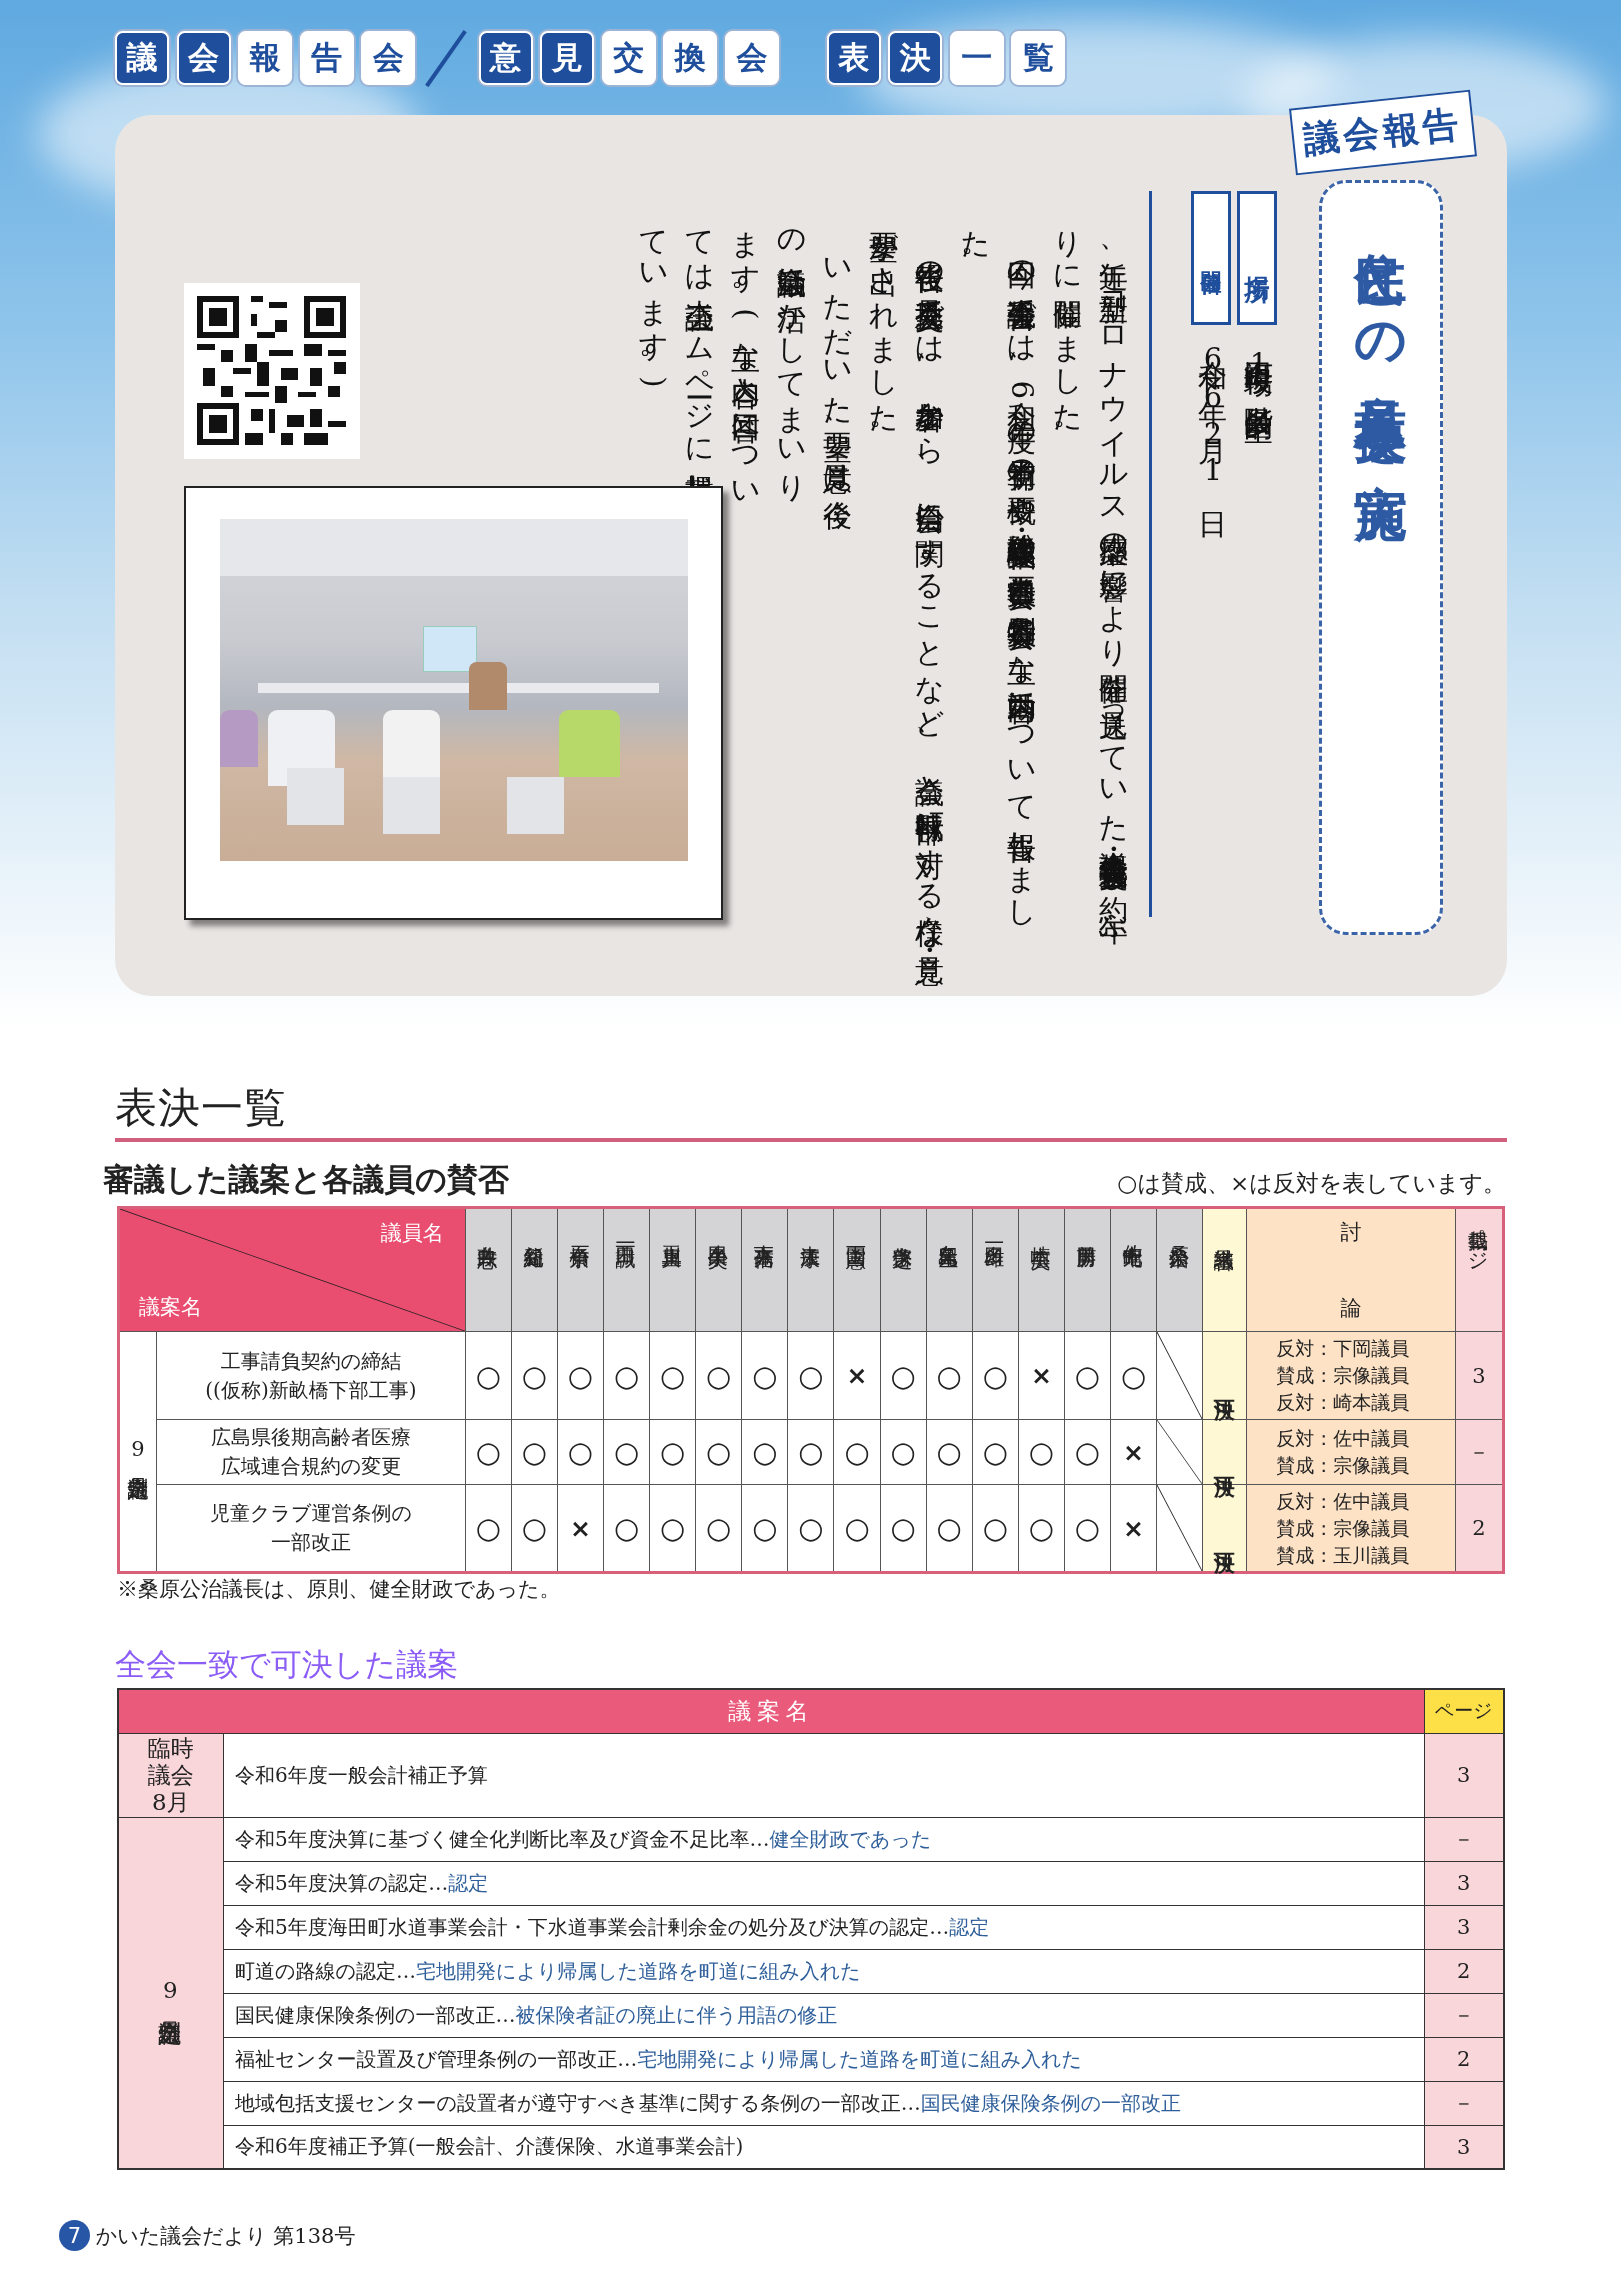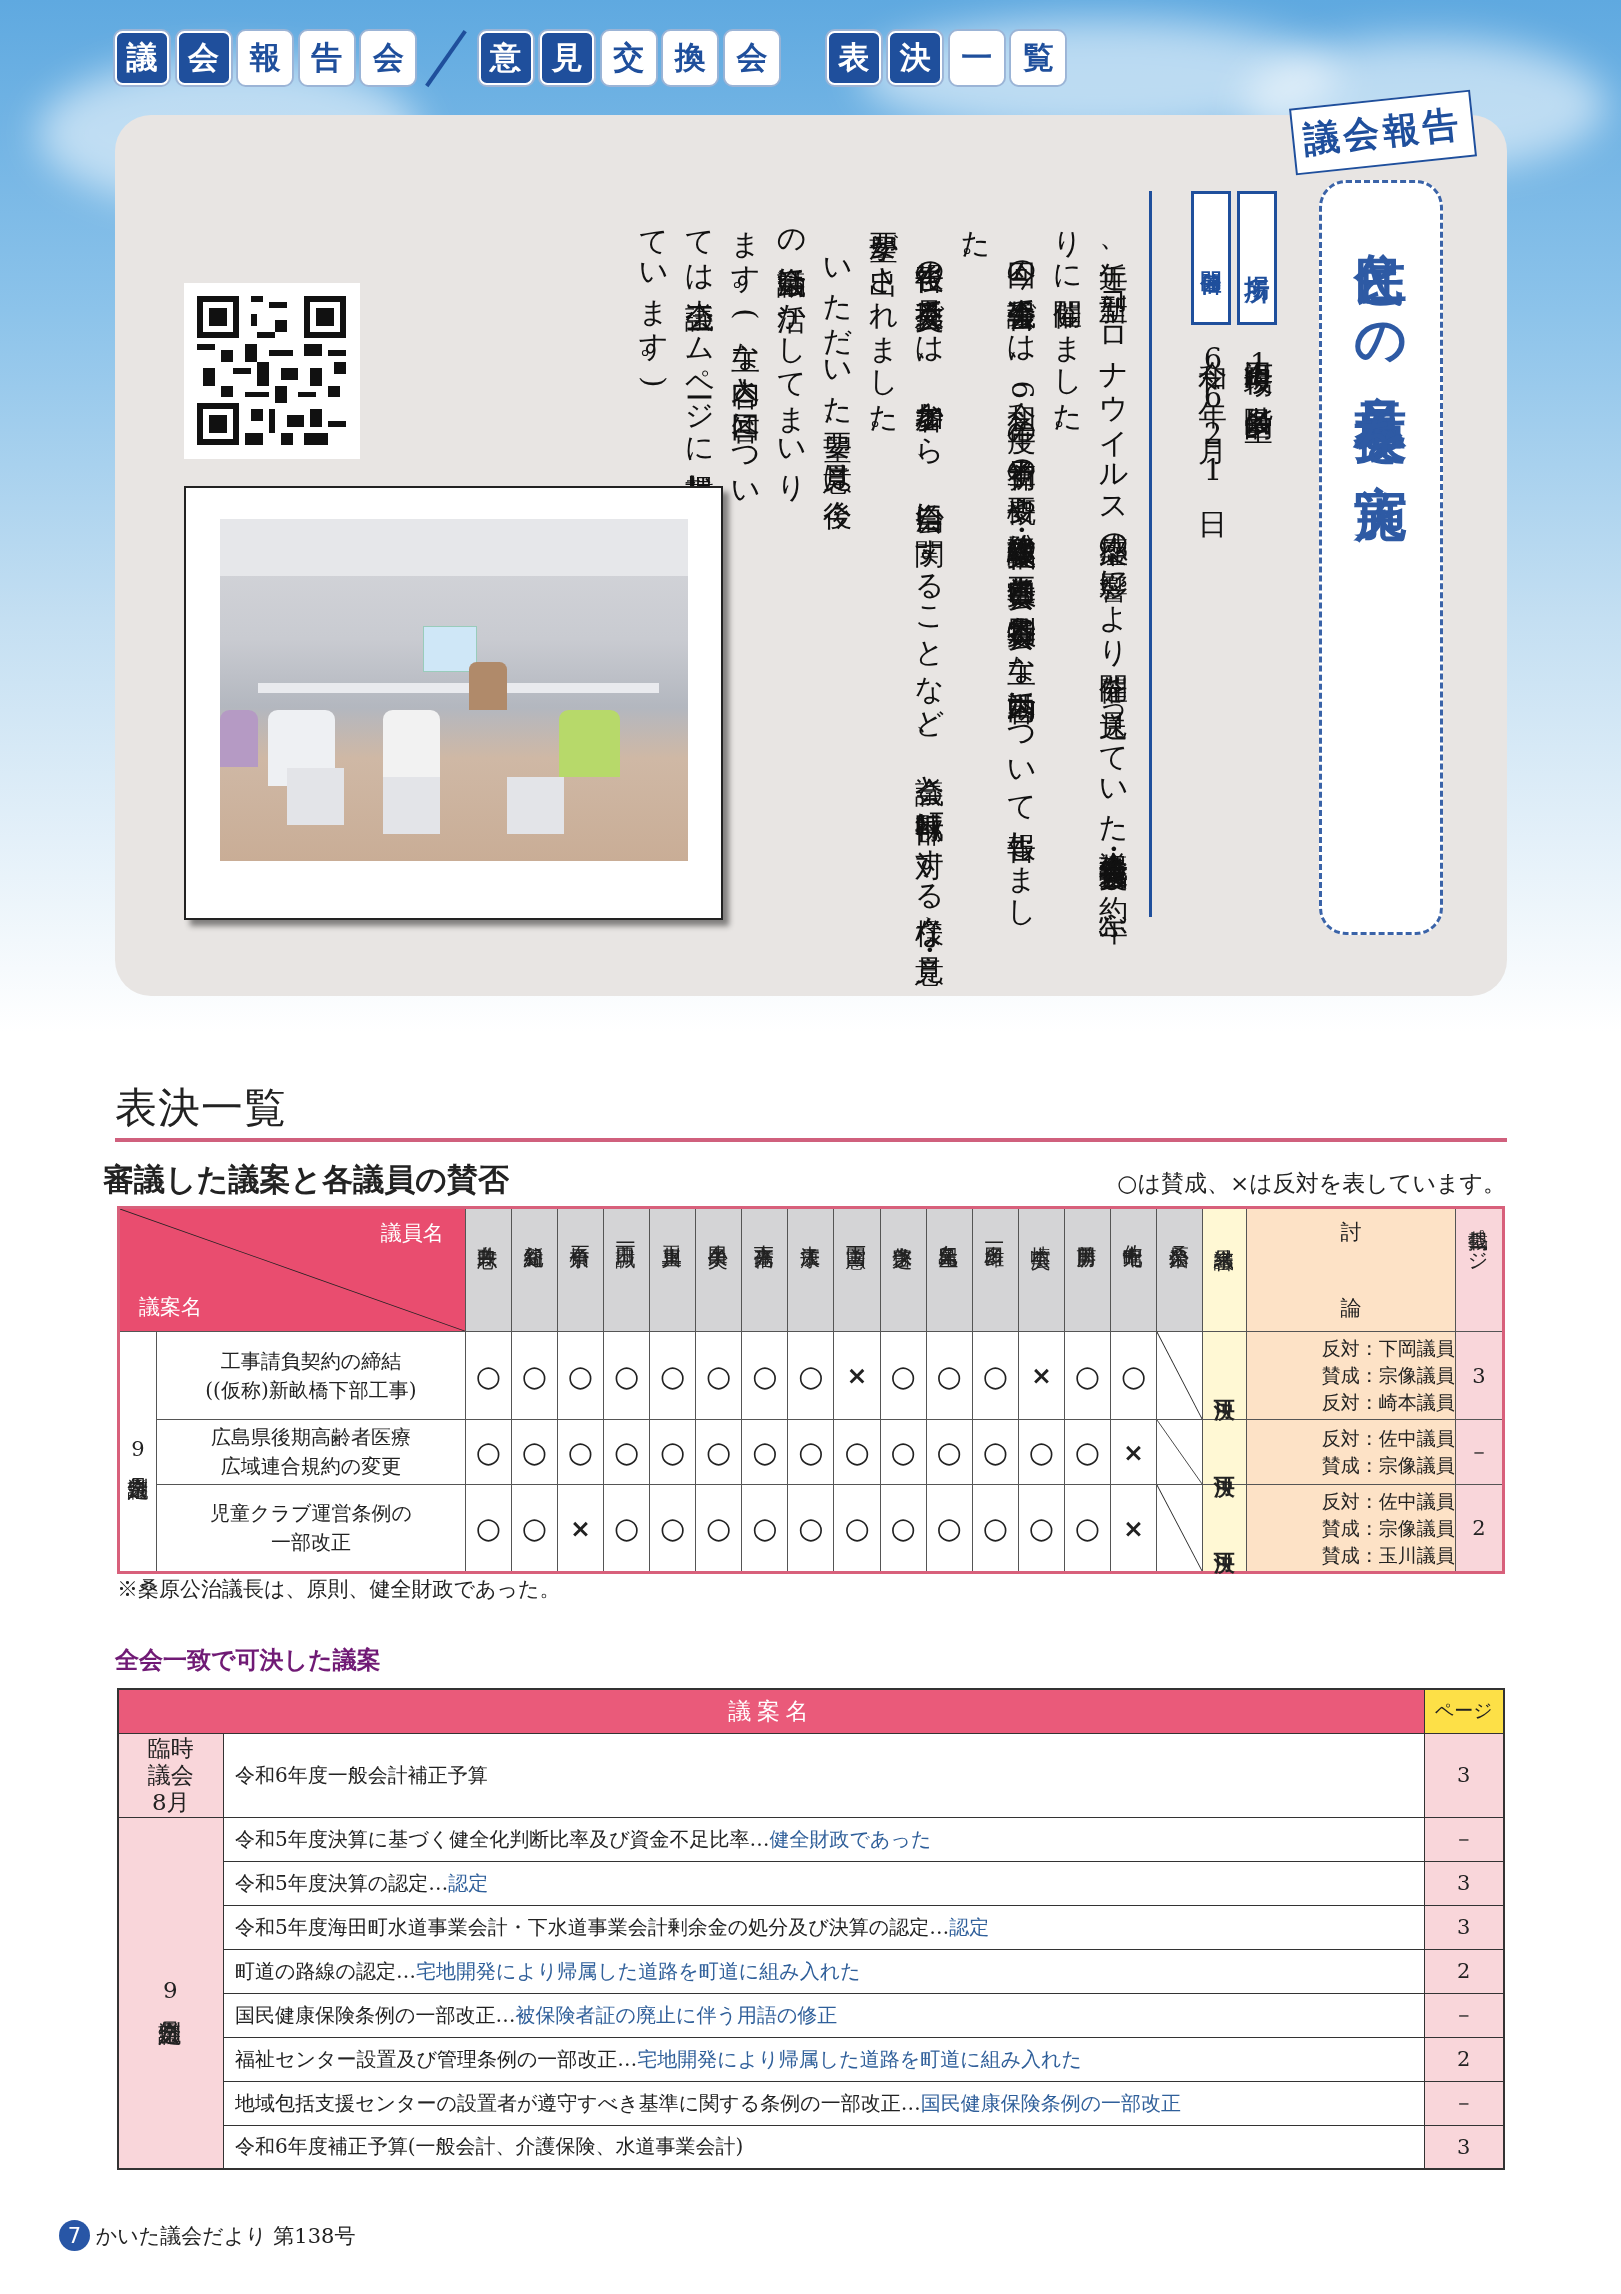--- a/index.html
+++ b/index.html
@@ -49,24 +49,24 @@
 .vote .res-h{background:#fff8d4;font-size:20px;vertical-align:top;padding-top:5.7px}
 .vote .disc-h{background:#fde2c6;font-size:21px;position:relative}
 .vote .page-h{background:#f9d6da;font-size:20px;vertical-align:top;padding-top:5.7px}
 .vote .sess{font-size:21px;width:38px;background:#fff}
 .vote .bill{font-size:20px;line-height:29px;background:#fff}
 .vote .v{font-family:"DejaVu Sans","Liberation Sans",sans-serif;font-size:29px;font-weight:bold;background:#fff}
 .vote .v.x{font-size:25px}
 .vote .na{background:#fff;position:relative}
 .vote .na svg{position:absolute;left:0;top:0;width:100%;height:100%}
 .vote .res{background:#fff8d4;font-size:21px;font-weight:bold;line-height:31px}
-.vote .disc{background:#fde2c6;font-size:19px;line-height:27px;text-align:right;padding-left:29px}
+.vote .disc{background:#fde2c6;font-size:19px;line-height:27px;text-align:left;padding-left:29px}
 .vote .pg{background:#f9d6da;font-size:21px}
 .note{position:absolute;left:117px;top:1575px;font-size:21px;color:#222}
-.h2b{position:absolute;left:115px;top:1644px;font-size:24px;font-weight:bold;color:#701a75}
+.h2b{position:absolute;left:115px;top:1644px;font-size:31px;font-weight:normal;color:#8b5cf6}
 .unan{left:117px;top:1688px;width:1388px;border:2.9px solid #333}
 .unan td,.unan th{border:1.9px solid #333;font-weight:normal}
 .unan .hrow th{height:44px;background:#ea5a7a;color:#fff;font-size:23px;letter-spacing:5.7px}
 .unan .hrow th.p{background:#fde047;color:#222;font-size:19px;letter-spacing:0}
 .unan .sess{background:#f9d6da;font-size:23px;text-align:center;width:105px}
 .unan .item{font-size:20px;padding-left:11.5px;height:44px;background:#fff}
 .unan .item .r{color:#2f5f9a}
 .unan .pg{background:#f9d6da;text-align:center;font-size:21px;width:80px}
 .foot{position:absolute;left:59px;top:2220px;display:flex;align-items:center;gap:5.7px;font-size:21px}
 .foot .num{width:31px;height:31px;border-radius:50%;background:#2856a6;color:#fff;font-family:"DejaVu Sans","Liberation Sans",sans-serif;font-size:21px;display:flex;align-items:center;justify-content:center}

